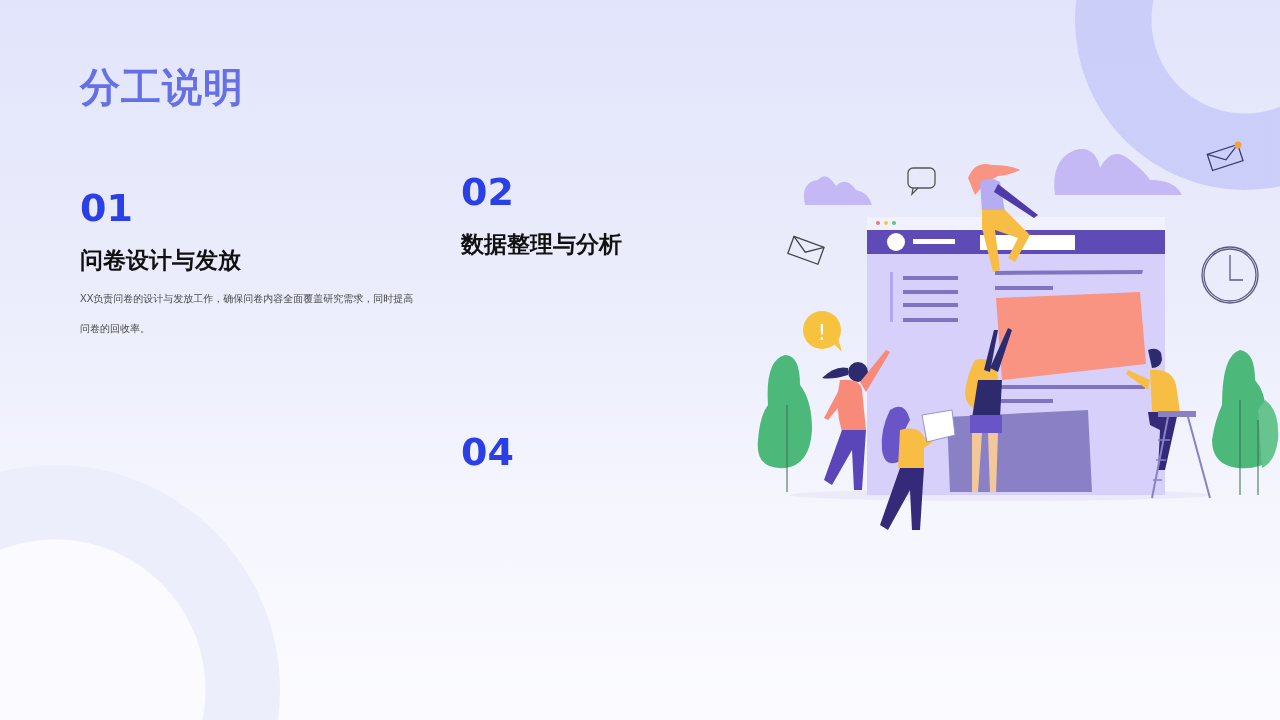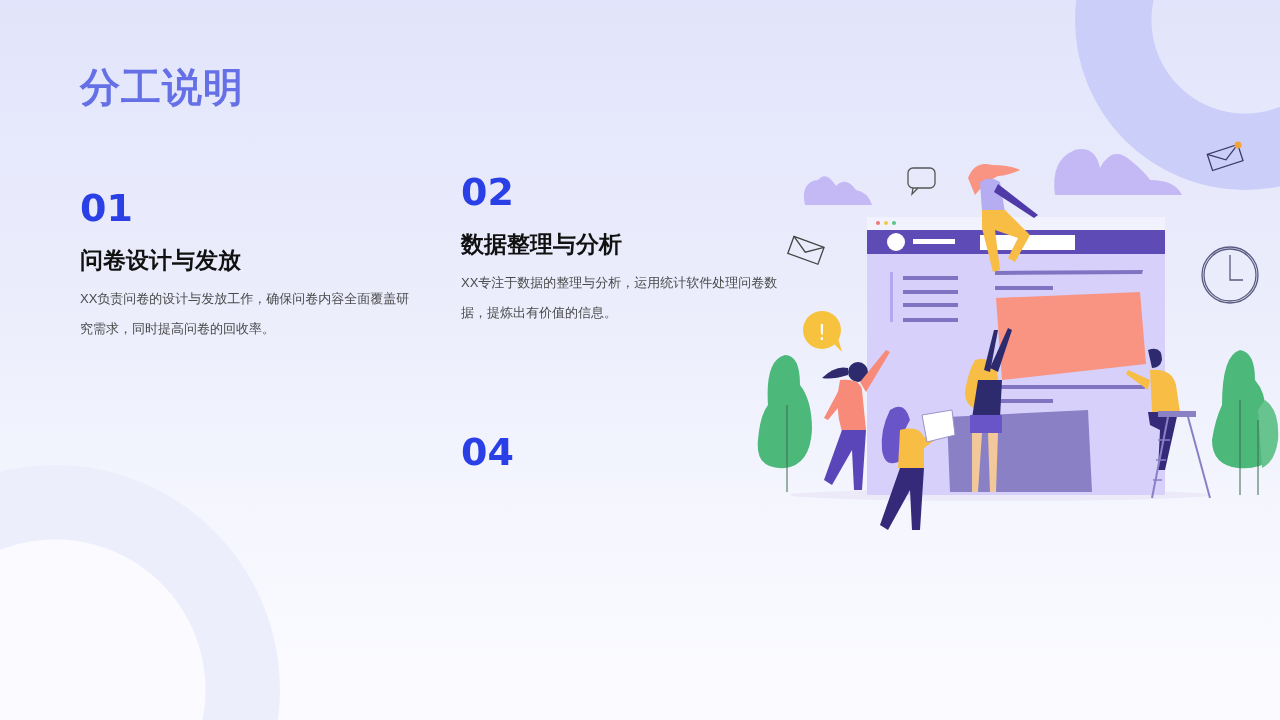--- a/index.html
+++ b/index.html
@@ -25,42 +25,41 @@
     }
     .item { position: absolute; width: 340px; }
     .item .num {
       font-size: 38px; font-weight: bold; color: #2b3fe6; line-height: 44px; margin: 0;
       font-family: "DejaVu Sans", sans-serif;
     }
     .item .heading {
       margin-top: 14px; font-size: 23px; font-weight: bold; color: #111111; line-height: 32px;
     }
     .item .desc {
-      margin-top: 8px; font-size: 13px; color: #4a4a4a; line-height: 30px;
+      margin-top: 8px; font-size: 10px; color: #4a4a4a; line-height: 30px;
     }
     .illus { position: absolute; left: 750px; top: 130px; width: 530px; height: 420px; }
   </style>
 </head>
 <body>
 
 <div class="deco-ring-tr"></div>
 <div class="deco-ring-bl"></div>
 
 <h1 class="title">分工说明</h1>
 
 <div class="item" style="left:80px; top:170px;margin-top:16px;">
   <div class="num">01</div>
   <div class="heading">问卷设计与发放</div>
   <div class="desc">XX负责问卷的设计与发放工作，确保问卷内容全面覆盖研究需求，同时提高问卷的回收率。</div>
 </div>
 
 <div class="item" style="left:461px; top:170px;">
   <div class="num">02</div>
   <div class="heading">数据整理与分析</div>
-  <div class="desc">XX专注于数据的整理与分析，运用统计软件处理问卷数据，提炼出有价值的信息。</div>
 </div>
 
 <div class="item" style="left:80px; top:430px;">
 </div>
 
 <div class="item" style="left:461px; top:430px;">
   <div class="num">04</div>
 </div>
 
 <svg class="illus" viewBox="750 130 530 420" xmlns="http://www.w3.org/2000/svg">

